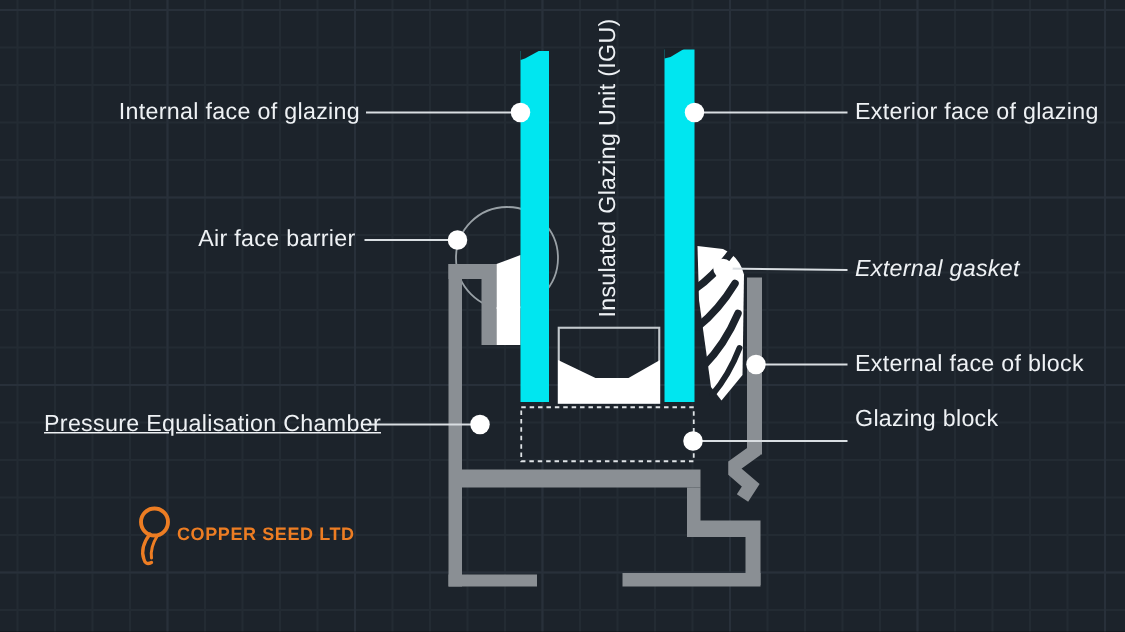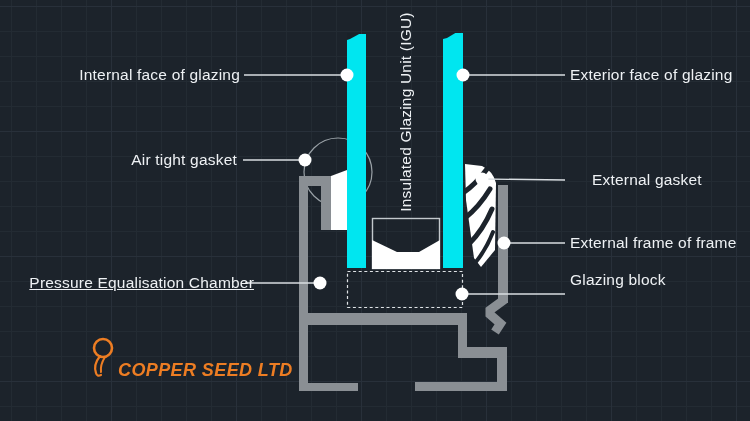--- a/index.html
+++ b/index.html
@@ -28,22 +28,22 @@
   .lbl.right{text-align:left;}
   .lbl.left{text-align:center;}
   .vlabel{
     position:absolute; left:301px; top:103px; width:210px; height:18px;
     color:var(--label); font-size:15.5px; text-align:center; white-space:nowrap;
     transform:rotate(-90deg); transform-origin:50% 50%; letter-spacing:0.2px;
   }
   .logo{position:absolute; left:88px; top:335px; width:220px; height:50px;}
   .logo .icon{position:absolute; left:0; top:0;}
   .logo .company{
-    position:absolute; left:30px; top:25px; color:var(--brand-orange);
-    font-size:18px; font-weight:bold; letter-spacing:0.4px; white-space:nowrap;font-style:italic;
+    position:absolute; left:30px; top:14px; color:var(--brand-orange);
+    font-size:12px; font-weight:bold; letter-spacing:0.4px; white-space:nowrap;
   }
   .logo .site{
     position:absolute; left:30px; top:28px; color:var(--brand-gray);
     font-size:14px; font-weight:bold; letter-spacing:0.3px; white-space:nowrap;
   }
   .gray{fill:var(--frame-gray);}
   .grayline{stroke:var(--frame-gray); fill:none;}
   .white{fill:var(--shape-white);}
   .cyan{fill:var(--glazing-cyan);}
   .cap{fill:#1a2128;}
@@ -115,26 +115,26 @@
       <circle class="dot" cx="482" cy="179" r="6.5"></circle>
       <circle class="dot" cx="504" cy="243" r="6.5"></circle>
       <circle class="dot" cx="320" cy="283" r="6.5"></circle>
       <circle class="dot" cx="462" cy="294" r="6.5"></circle>
     </g>
   </svg>
 
   <div class="vlabel">Insulated Glazing Unit (IGU)</div>
 
   <div class="lbl left" style="right:510px; top:75px;">Internal face of glazing</div>
-  <div class="lbl left" style="right:513px; top:160px;">Air tight gasket</div>
+  <div class="lbl left" style="right:513px; top:160px;">Air face barrier</div>
   <div class="lbl left" style="right:496px; top:283px;text-decoration:underline;">Pressure Equalisation Chamber</div>
 
   <div class="lbl right" style="left:570px; top:75px;text-align:center;">Exterior face of glazing</div>
-  <div class="lbl right" style="left:592px; top:180px;">External gasket</div>
-  <div class="lbl right" style="left:570px; top:243px;">External frame of frame</div>
+  <div class="lbl right" style="left:570px; top:180px;font-style:italic;">External gasket</div>
+  <div class="lbl right" style="left:570px; top:243px;">External face of block</div>
   <div class="lbl right" style="left:570px; top:280px;">Glazing block</div>
 
   <div class="logo">
     <svg class="icon" width="30" height="48" viewBox="0 0 30 48">
       <circle cx="15" cy="13" r="9" fill="none" stroke="var(--brand-orange)" stroke-width="2.6"></circle>
       <path d="M12 21 Q5 30 8 38 Q9 42 13 40" fill="none" stroke="var(--brand-orange)" stroke-width="2.2" stroke-linecap="round"></path>
       <path d="M17 22 Q12 30 13 37" fill="none" stroke="var(--brand-orange)" stroke-width="2" stroke-linecap="round"></path>
     </svg>
     <div class="company">COPPER SEED LTD</div>
   </div>

